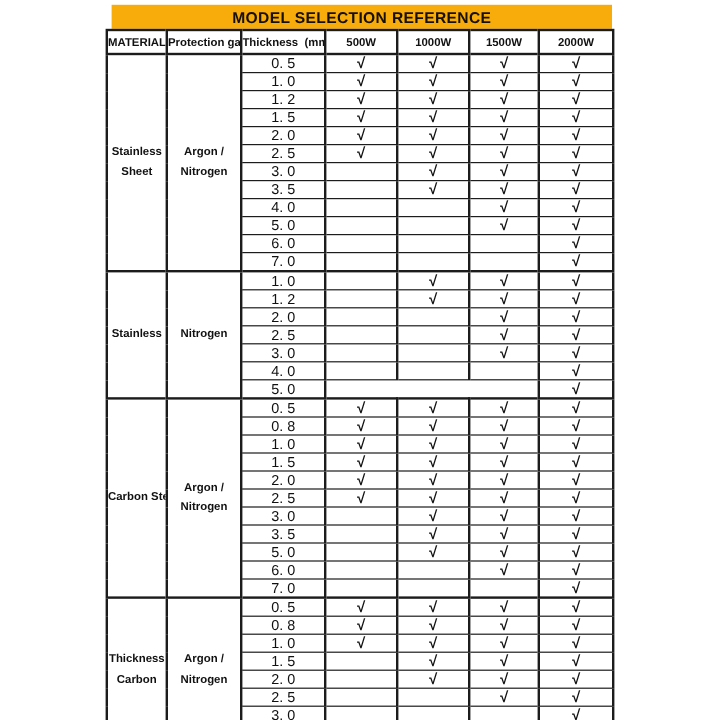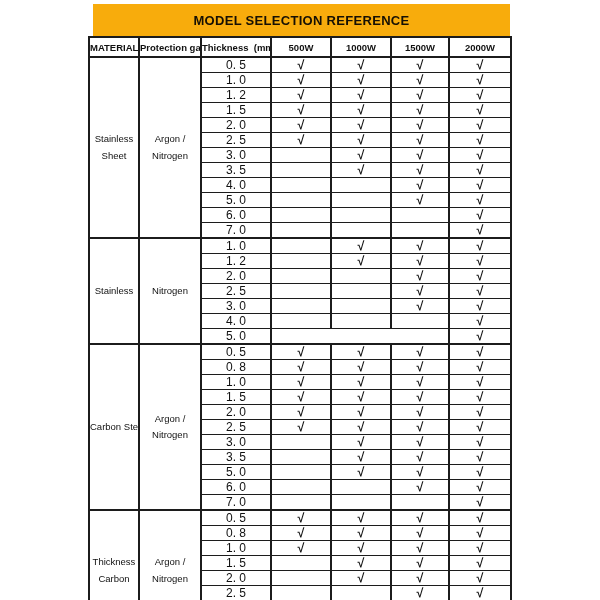--- a/index.html
+++ b/index.html
@@ -12,21 +12,21 @@
     color: #111111;
     overflow: hidden;
   }
   .tablewrap {
     position: absolute;
     left: 88px;
     top: 4px;
     width: 422px;
   }
   .title-bar {
-    height: 32px;
+    height: 20px;
     margin-left: 5px;
     background: #F8AC0C;
     display: flex;
     align-items: center;
     justify-content: center;
     font-weight: bold;
     font-size: 13px;
     letter-spacing: 0.3px;
     color: #161004;
   }
@@ -47,21 +47,21 @@
     white-space: pre;
   }
   table.sel thead th {
     height: 18px;
     font-size: 9.5px;
     font-weight: bold;
   }
   table.sel tbody tr { height: 14.4px; }
   tr.group-start td { border-top-width: 2px; }
   td.mat, td.gas {
-    font-weight: normal;
+    font-weight: bold;
     font-size: 9.5px;
     line-height: 1.7;
     white-space: normal;
   }
   td.thk { font-size: 12px; }
   td.chk {
     font-size: 12.5px;
     font-weight: bold;
     line-height: 1;
   }

